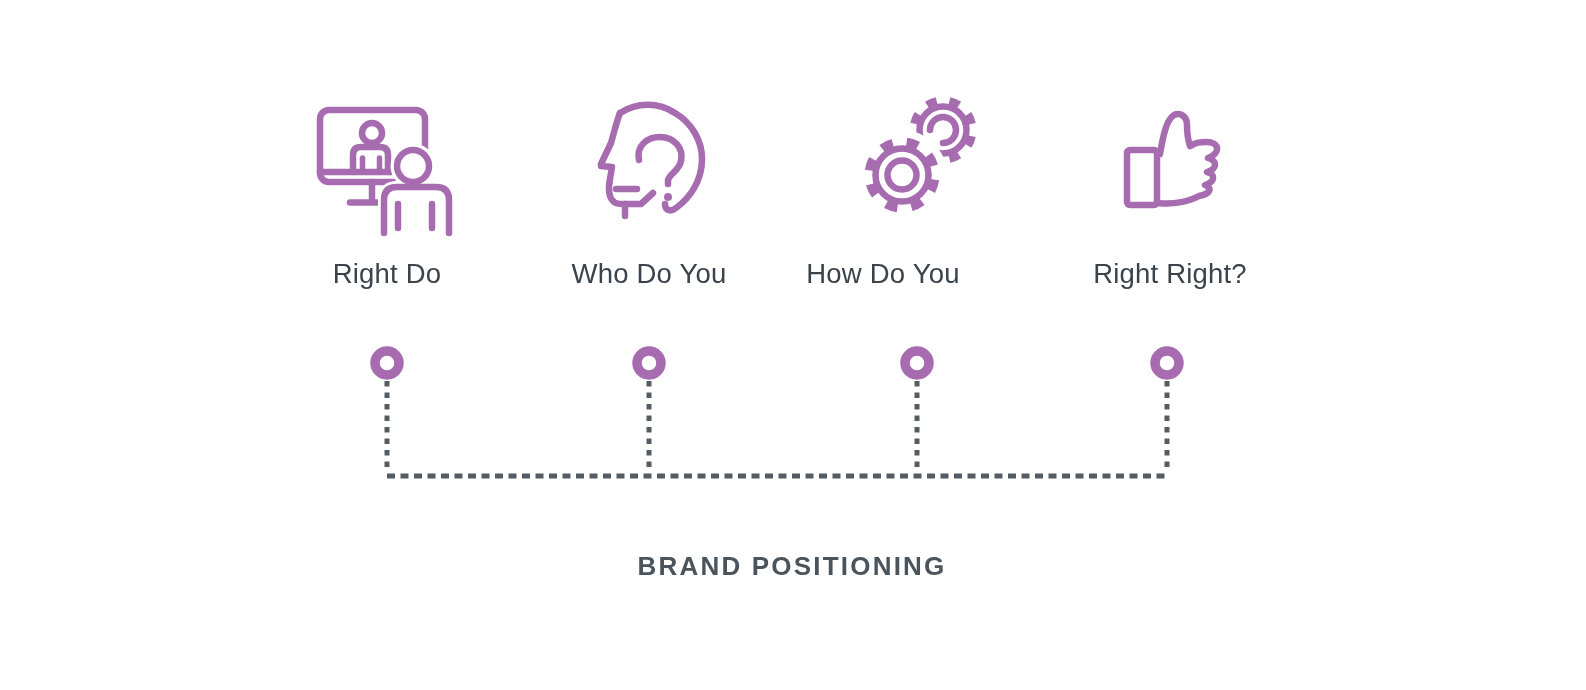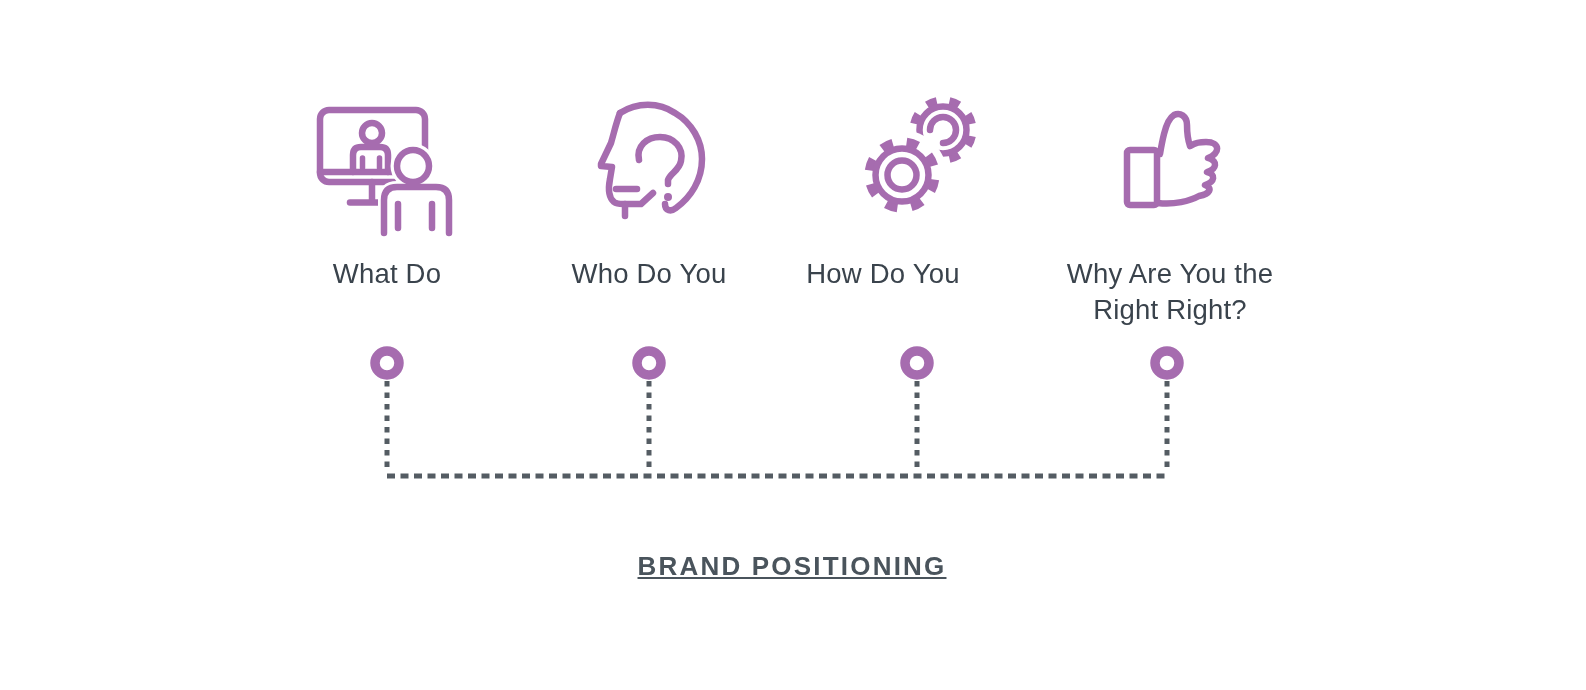--- a/index.html
+++ b/index.html
@@ -10,21 +10,21 @@
   .connector-svg { position:absolute; left:0; top:0; }
   .icon-svg { position:absolute; }
   .step-label {
     position:absolute; top:256px; width:300px; text-align:center;
     color:#3a434c; font-size:27.5px; line-height:36px; font-weight:400;
     letter-spacing:0.2px;
   }
   .step-label .l1, .step-label .l2 { display:block; }
   .diagram-title {
     position:absolute; top:551px; left:617px; width:350px; text-align:center;
-    color:#4a545c; font-size:26px; font-weight:700; letter-spacing:2.2px;text-decoration:underline;
+    color:#4a545c; font-size:26px; font-weight:700; letter-spacing:2.2px;
   }
 </style>
 </head>
 <body>
 
 <div class="canvas">
 
   <svg class="connector-svg" width="1586" height="690" viewBox="0 0 1586 690">
     <g stroke="#545C63" stroke-width="5" fill="none">
       <line x1="387" y1="381" x2="387" y2="472" stroke-dasharray="5.5 6"></line>
@@ -100,28 +100,27 @@
              C 83,36 79,37 76,39
              L 74,40
              C 72,34 71,26 71,19
              C 71,10 64,6 58,9
              C 53,12 50,20 48,28
              C 46,36 45,42 44,48" fill="#ffffff" stroke="#A66CAF" stroke-width="6.5" stroke-linecap="round" stroke-linejoin="round"></path>
     <rect x="11" y="44" width="30" height="55" rx="3" fill="#ffffff" stroke="#A66CAF" stroke-width="6.5" stroke-linejoin="round"></rect>
   </svg>
 
   <div class="step-label" style="left:237px;">
-    <span class="l1">What Do</span>
+    <span class="l1">Right Do</span>
   </div>
   <div class="step-label" style="left:499px;">
     <span class="l1">Who Do You</span>
   </div>
   <div class="step-label" style="left:733px;">
     <span class="l1">How Do You</span>
   </div>
   <div class="step-label" style="left:1020px;">
-    <span class="l1">Why Are You the</span>
     <span class="l2">Right Right?</span>
   </div>
 
   <div class="diagram-title">BRAND POSITIONING</div>
 
 </div>
 
 </body></html>

